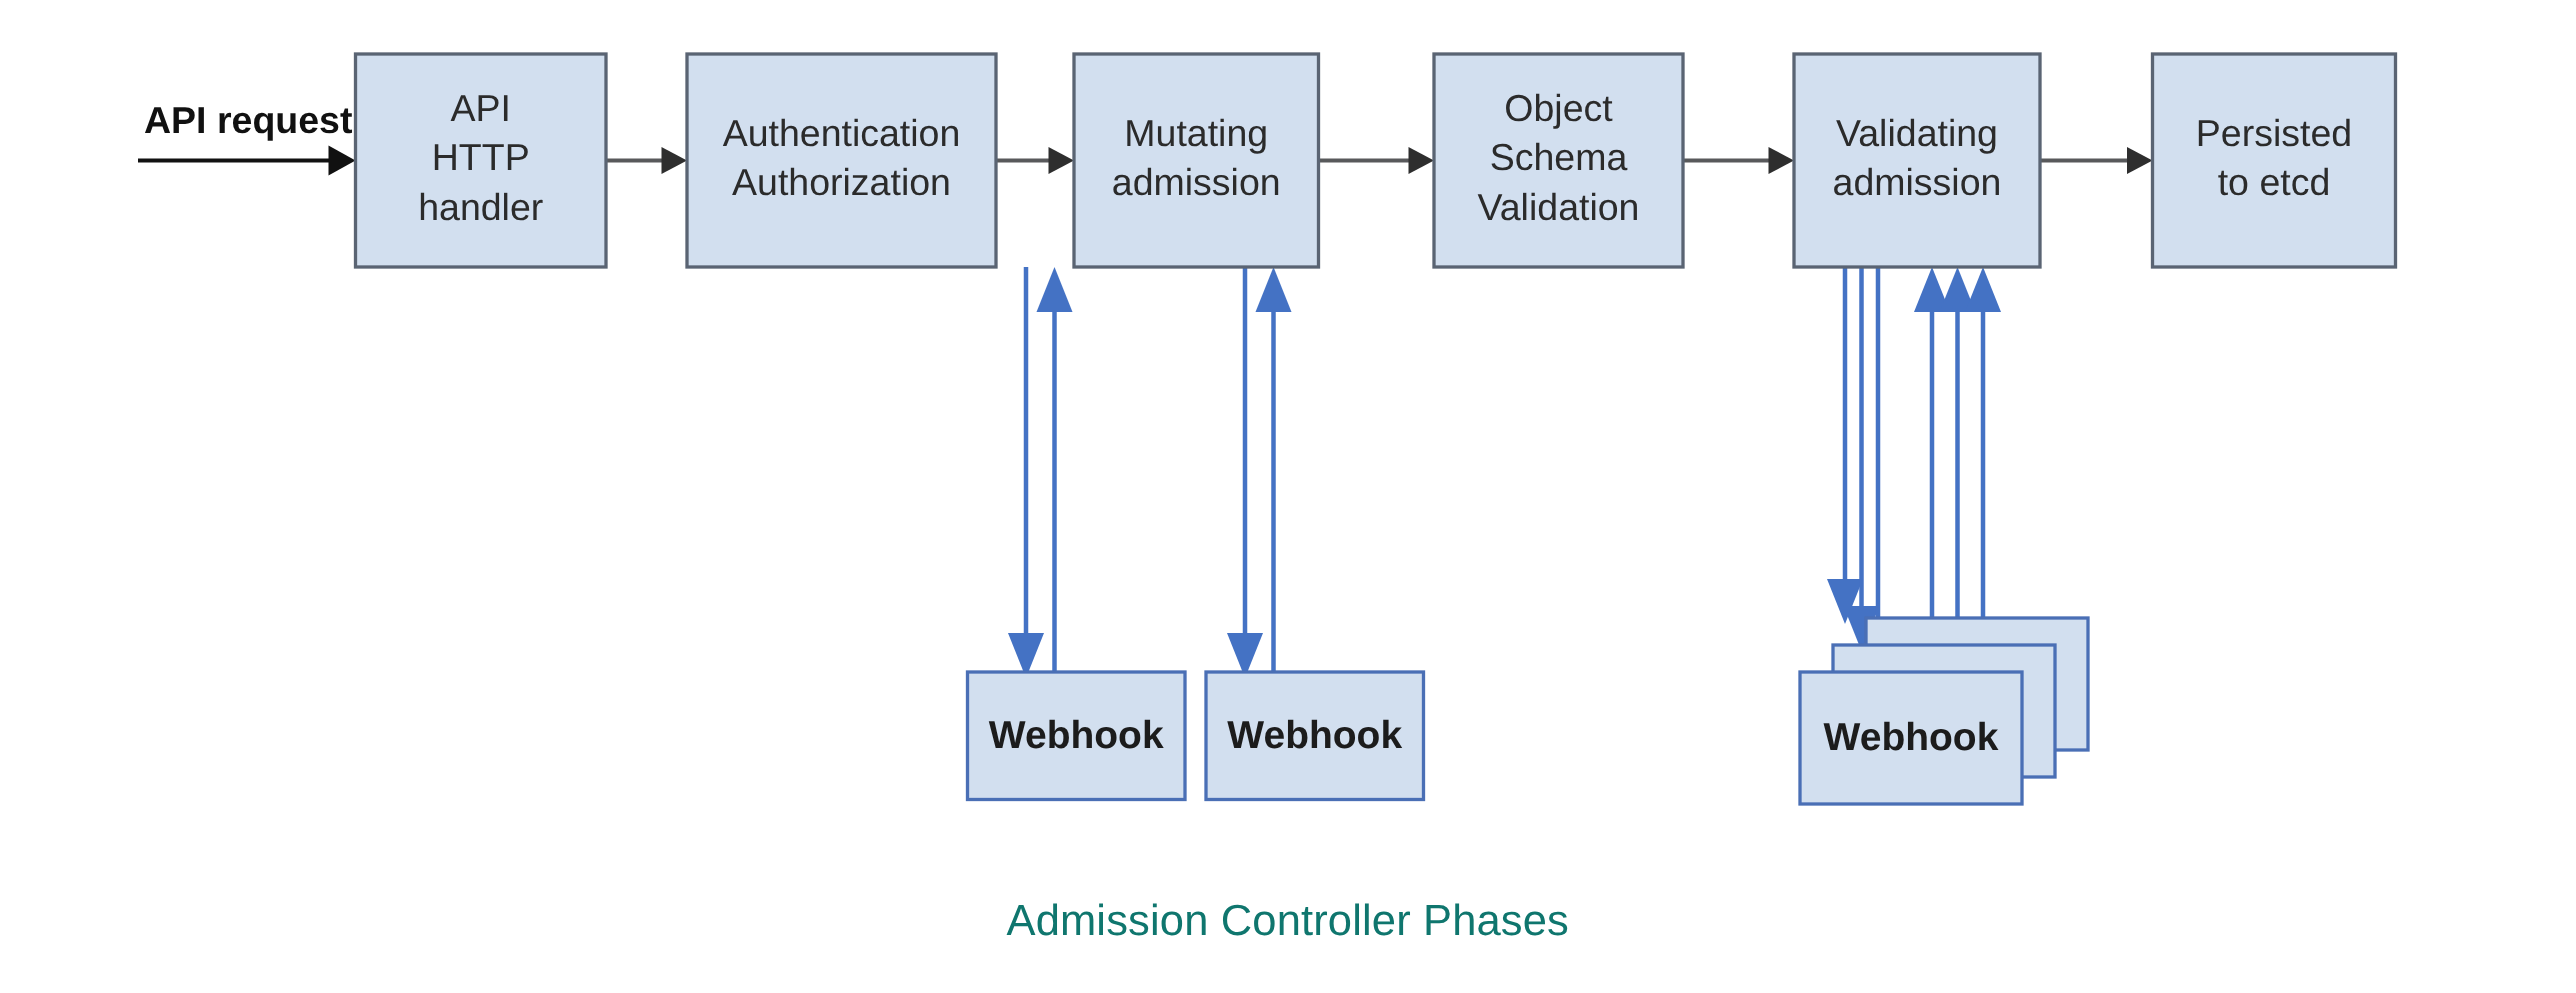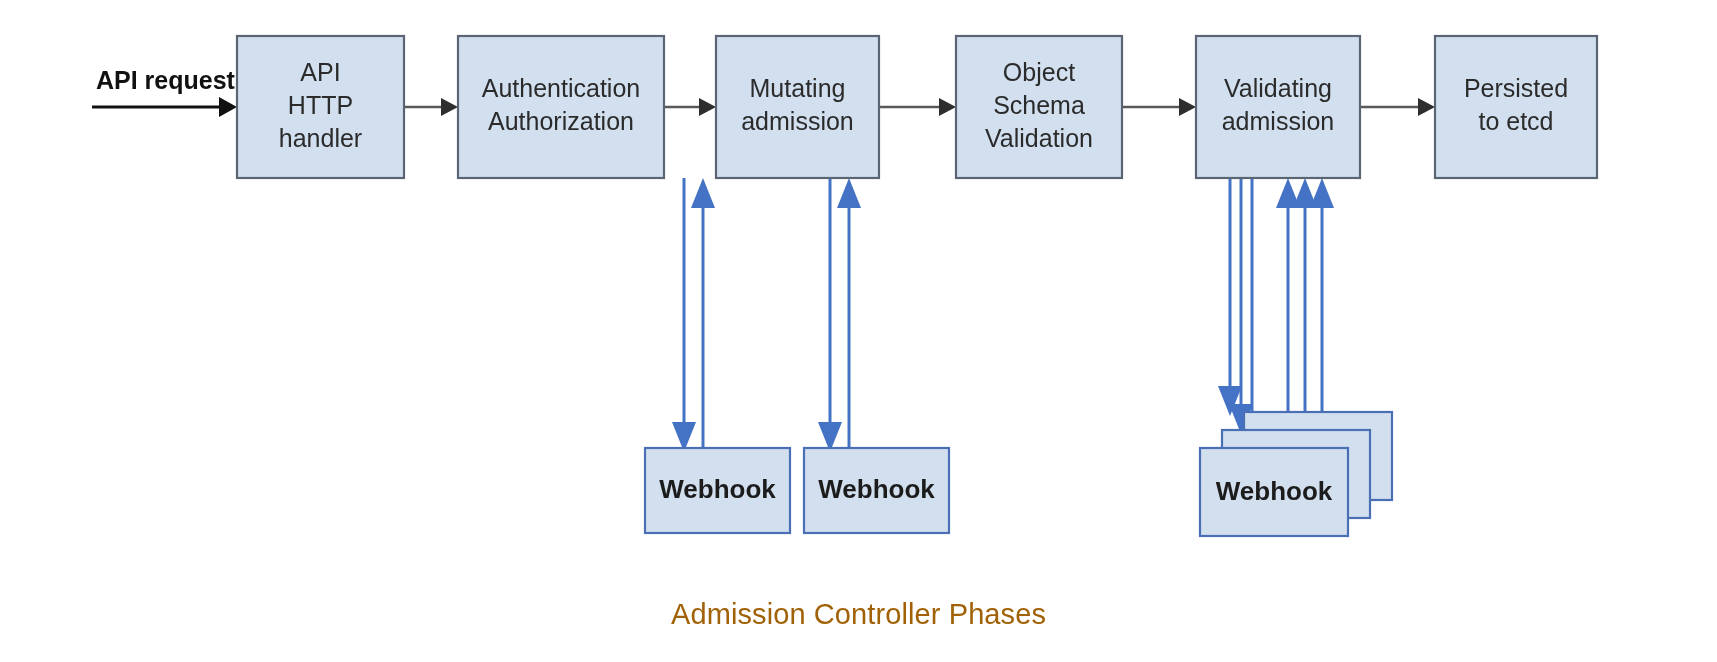--- a/index.html
+++ b/index.html
@@ -90,21 +90,21 @@
     fill: #111111;
   }
   .caption {
     position: absolute;
     left: 0;
     right: 0;
     top: 598px;
     text-align: center;
     font-family: "Liberation Sans", sans-serif;
     font-size: 29px;
-    color: #a16207;
+    color: #0f766e;
     letter-spacing: 0.1px;
   }
 </style>
 </head>
 <body>
 
 <div id="diagram-root">
 
   <svg class="canvas" viewBox="0 0 1717 662">
     <g id="layer-entry">

